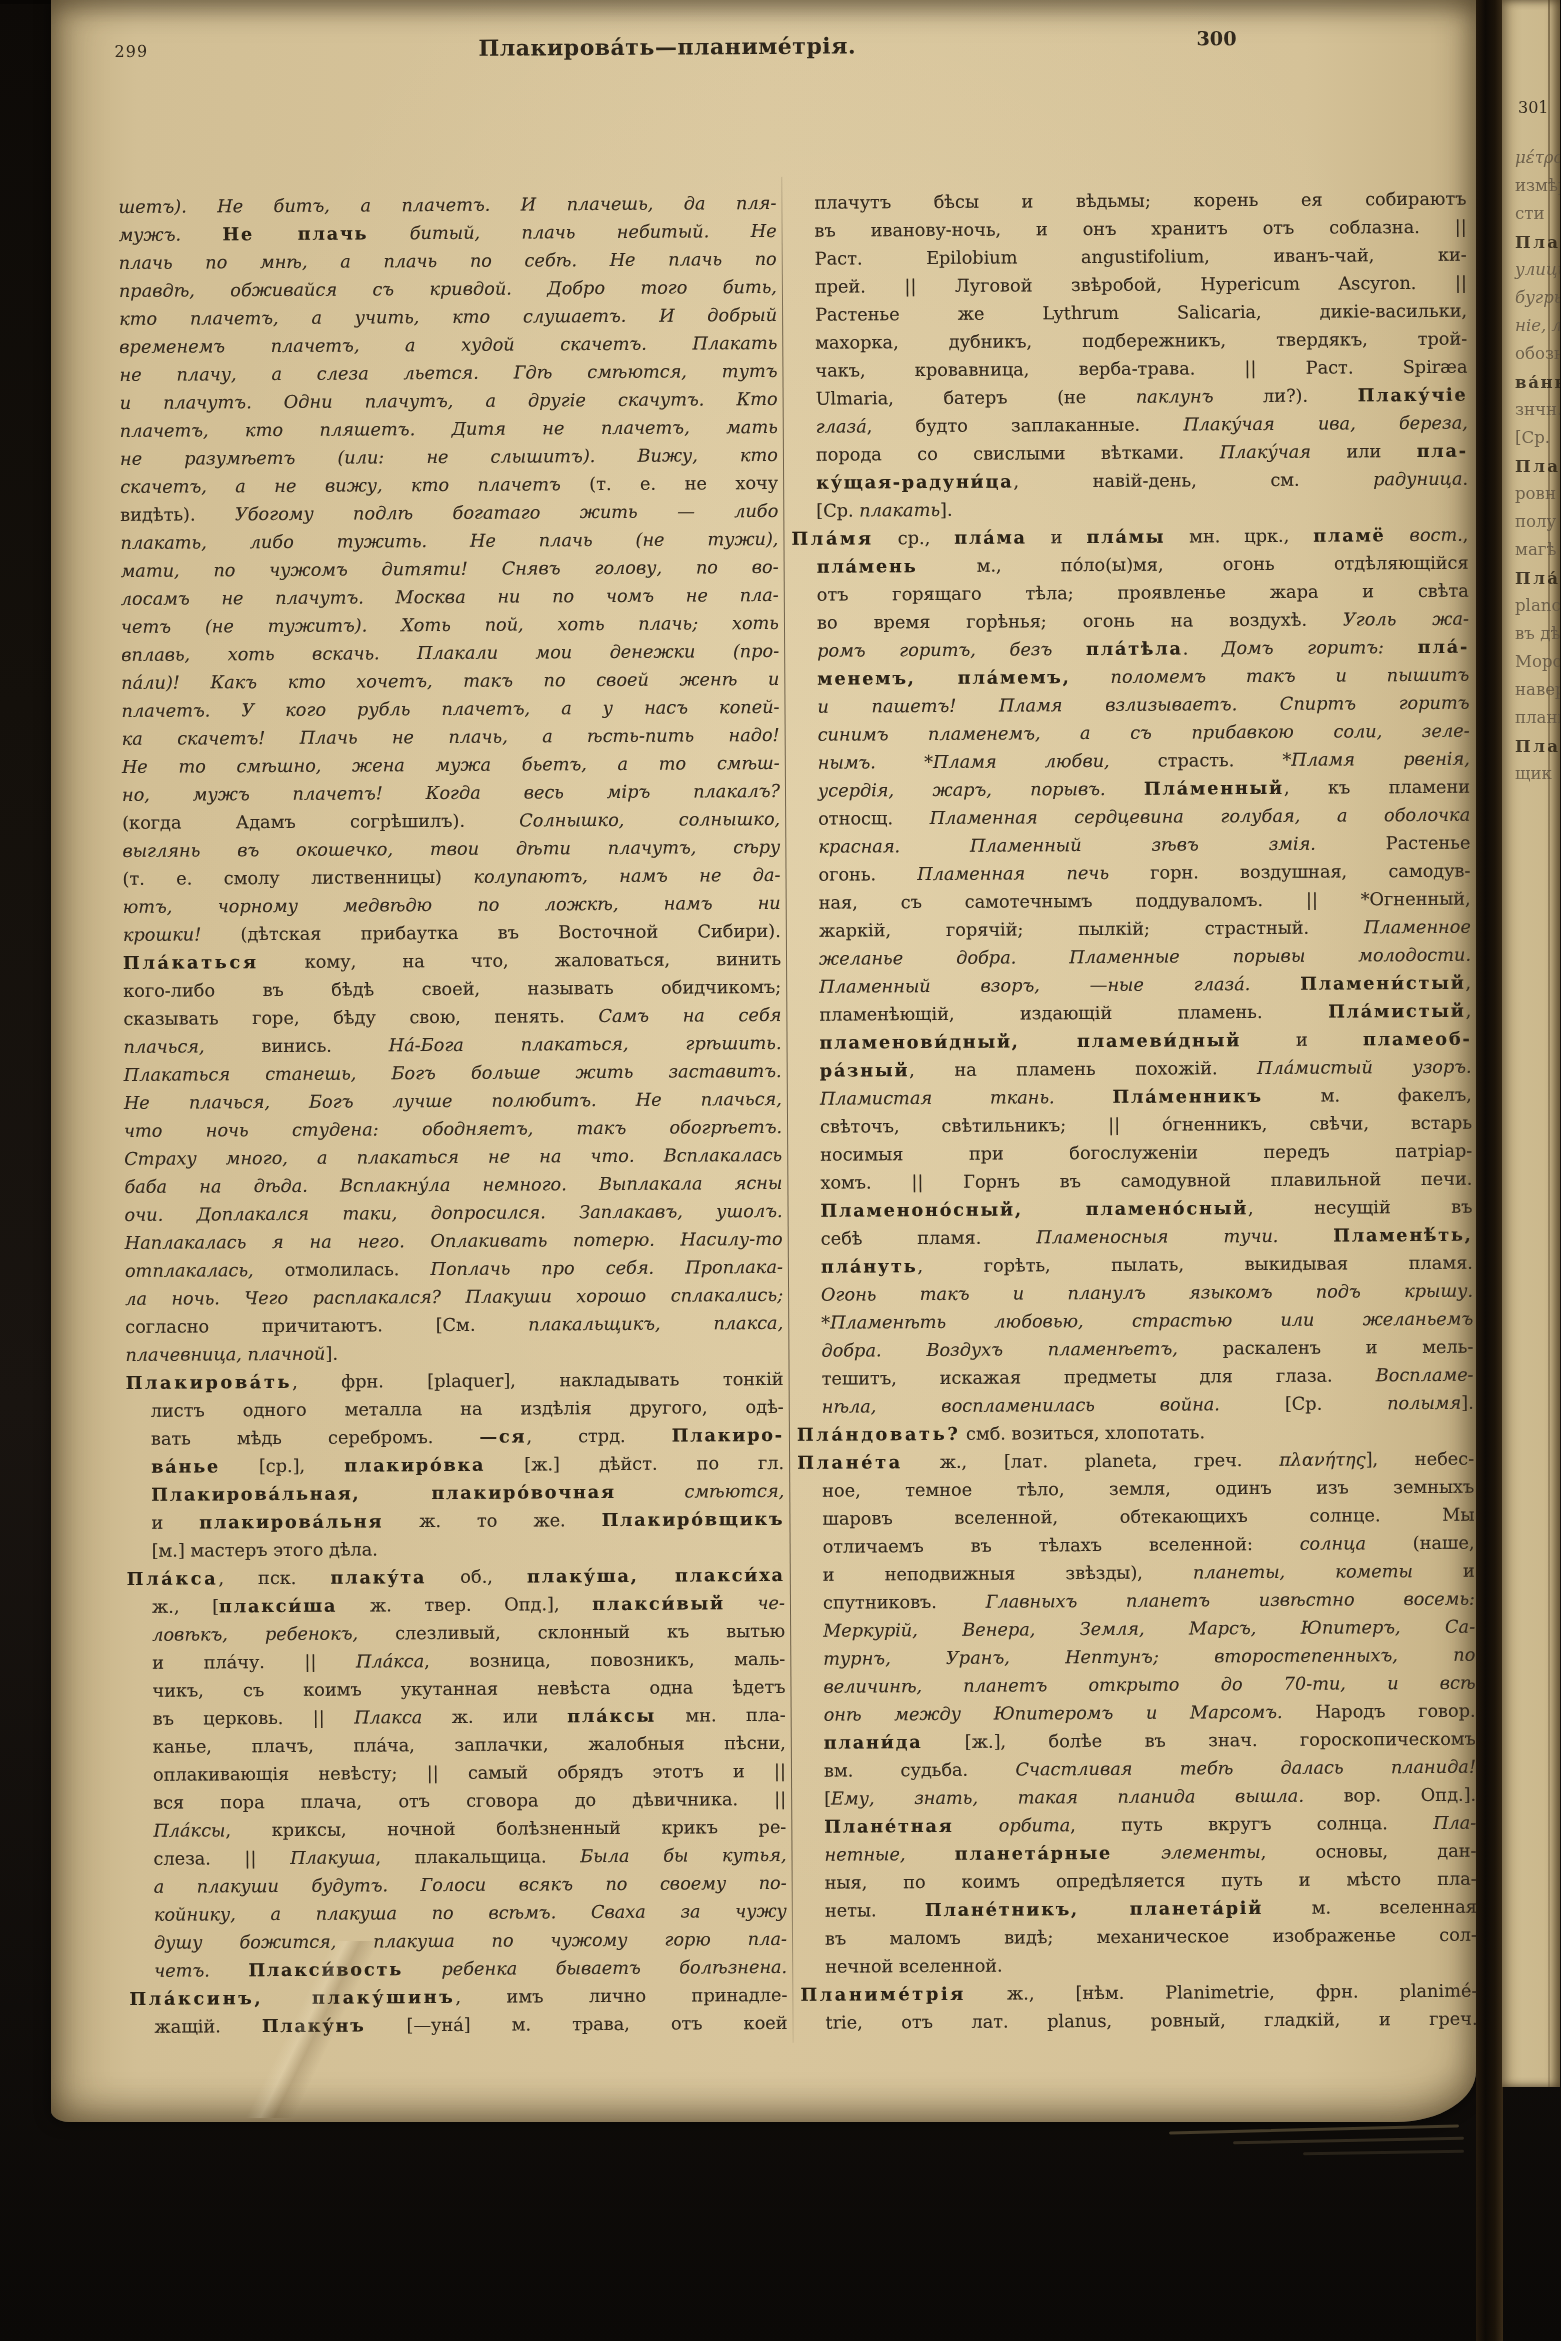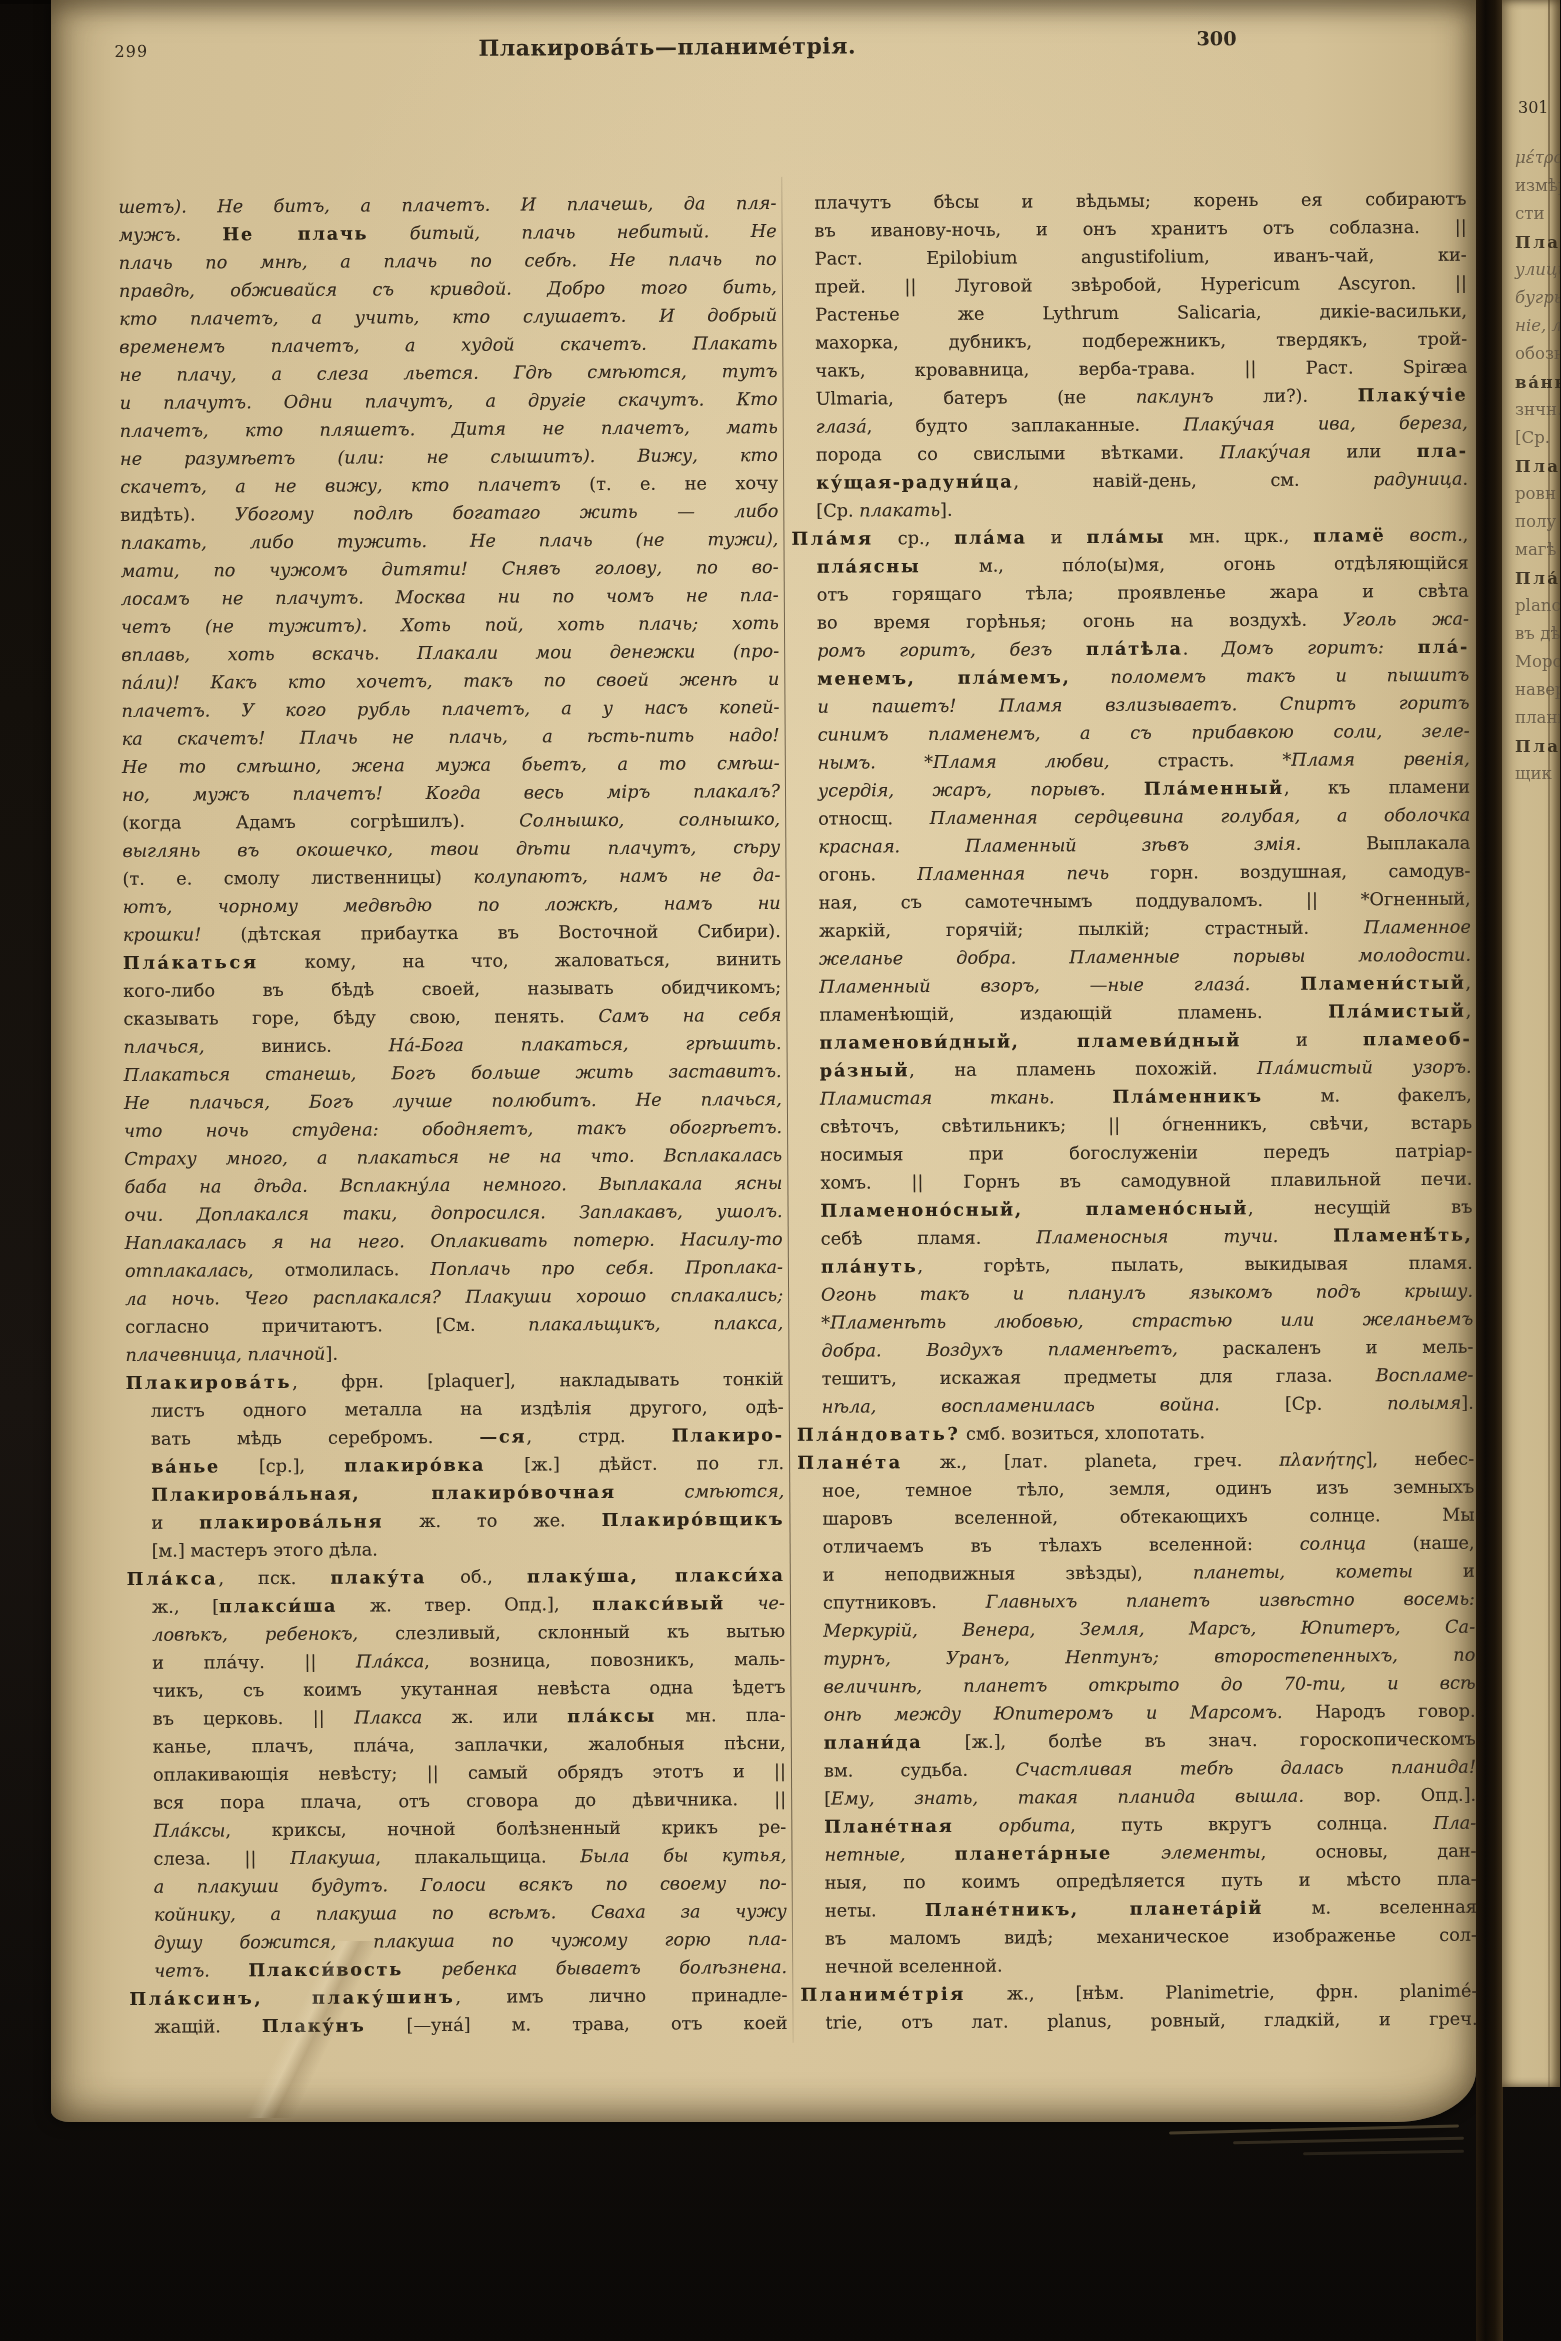--- a/index.html
+++ b/index.html
@@ -146,31 +146,31 @@
           <div class="line ind"><span class="s-n">прей. || Луговой звѣробой, Hypericum Ascyron. ||</span></div>
           <div class="line ind"><span class="s-n">Растенье же Lythrum Salicaria, дикіе-васильки,</span></div>
           <div class="line ind"><span class="s-n">махорка, дубникъ, подбережникъ, твердякъ, трой-</span></div>
           <div class="line ind"><span class="s-n">чакъ, кровавница, верба-трава. || Раст. Spiræa</span></div>
           <div class="line ind"><span class="s-n">Ulmaria, батеръ (не </span><span class="s-i">паклунъ</span><span class="s-n"> ли?). </span><span class="s-b">Плаку́чіе</span></div>
           <div class="line ind"><span class="s-i">глаза́</span><span class="s-n">, будто заплаканные. </span><span class="s-i">Плаку́чая ива, береза,</span></div>
           <div class="line ind"><span class="s-n">порода со свислыми вѣтками. </span><span class="s-i">Плаку́чая</span><span class="s-n"> или </span><span class="s-b">пла-</span></div>
           <div class="line ind"><span class="s-b">ку́щая-радуни́ца</span><span class="s-n">, навій-день, см. </span><span class="s-i">радуница</span><span class="s-n">.</span></div>
           <div class="line ind short"><span class="s-n">[Ср. </span><span class="s-i">плакать</span><span class="s-n">].</span></div>
           <div class="line"><span class="s-h">Пла́мя</span><span class="s-n"> ср., </span><span class="s-b">пла́ма</span><span class="s-n"> и </span><span class="s-b">пла́мы</span><span class="s-n"> мн. црк., </span><span class="s-b">пламё</span><span class="s-i"> вост.</span><span class="s-n">,</span></div>
-          <div class="line ind"><span class="s-b">пла́ясны</span><span class="s-n"> м., по́ло(ы)мя, огонь отдѣляющійся</span></div>
+          <div class="line ind"><span class="s-b">пла́мень</span><span class="s-n"> м., по́ло(ы)мя, огонь отдѣляющійся</span></div>
           <div class="line ind"><span class="s-n">отъ горящаго тѣла; проявленье жара и свѣта</span></div>
           <div class="line ind"><span class="s-n">во время горѣнья; огонь на воздухѣ. </span><span class="s-i">Уголь жа-</span></div>
           <div class="line ind"><span class="s-i">ромъ горитъ, безъ </span><span class="s-b">пла́тѣла</span><span class="s-n">. </span><span class="s-i">Домъ горитъ: </span><span class="s-b">пла́-</span></div>
           <div class="line ind"><span class="s-b">менемъ, пла́мемъ,</span><span class="s-i"> поломемъ такъ и пышитъ</span></div>
           <div class="line ind"><span class="s-i">и пашетъ! Пламя взлизываетъ. Спиртъ горитъ</span></div>
           <div class="line ind"><span class="s-i">синимъ пламенемъ, а съ прибавкою соли, зеле-</span></div>
           <div class="line ind"><span class="s-i">нымъ. *Пламя любви, </span><span class="s-n">страсть. </span><span class="s-i">*Пламя рвенія,</span></div>
           <div class="line ind"><span class="s-i">усердія, жаръ, порывъ. </span><span class="s-b">Пла́менный</span><span class="s-n">, къ пламени</span></div>
           <div class="line ind"><span class="s-n">относщ. </span><span class="s-i">Пламенная сердцевина голубая, а оболочка</span></div>
-          <div class="line ind"><span class="s-i">красная. Пламенный зѣвъ змія. </span><span class="s-n">Выплакала</span></div>
+          <div class="line ind"><span class="s-i">красная. Пламенный зѣвъ змія. </span><span class="s-n">Растенье</span></div>
           <div class="line ind"><span class="s-n">огонь. </span><span class="s-i">Пламенная печь </span><span class="s-n">горн. воздушная, самодув-</span></div>
           <div class="line ind"><span class="s-n">ная, съ самотечнымъ поддуваломъ. || *Огненный,</span></div>
           <div class="line ind"><span class="s-n">жаркій, горячій; пылкій; страстный. </span><span class="s-i">Пламенное</span></div>
           <div class="line ind"><span class="s-i">желанье добра. Пламенные порывы молодости.</span></div>
           <div class="line ind"><span class="s-i">Пламенный взоръ, —ные глаза́. </span><span class="s-b">Пламени́стый</span><span class="s-n">,</span></div>
           <div class="line ind"><span class="s-n">пламенѣющій, издающій пламень. </span><span class="s-b">Пла́мистый</span><span class="s-n">,</span></div>
           <div class="line ind"><span class="s-b">пламенови́дный, пламеви́дный</span><span class="s-n"> и </span><span class="s-b">пламеоб-</span></div>
           <div class="line ind"><span class="s-b">ра́зный</span><span class="s-n">, на пламень похожій. </span><span class="s-i">Пла́мистый узоръ.</span></div>
           <div class="line ind"><span class="s-i">Пламистая ткань. </span><span class="s-b">Пла́менникъ</span><span class="s-n"> м. факелъ,</span></div>
           <div class="line ind"><span class="s-n">свѣточъ, свѣтильникъ; || о́гненникъ, свѣчи, встарь</span></div>

